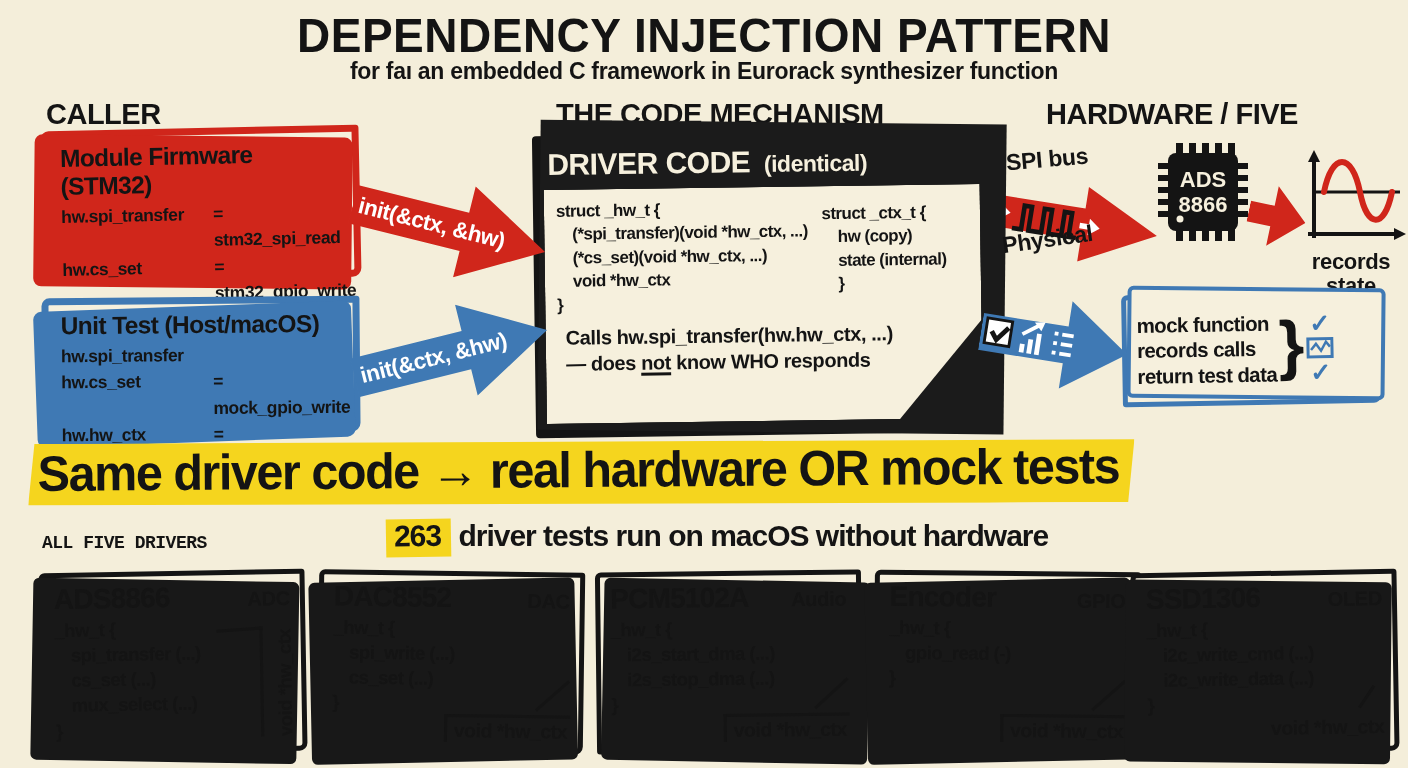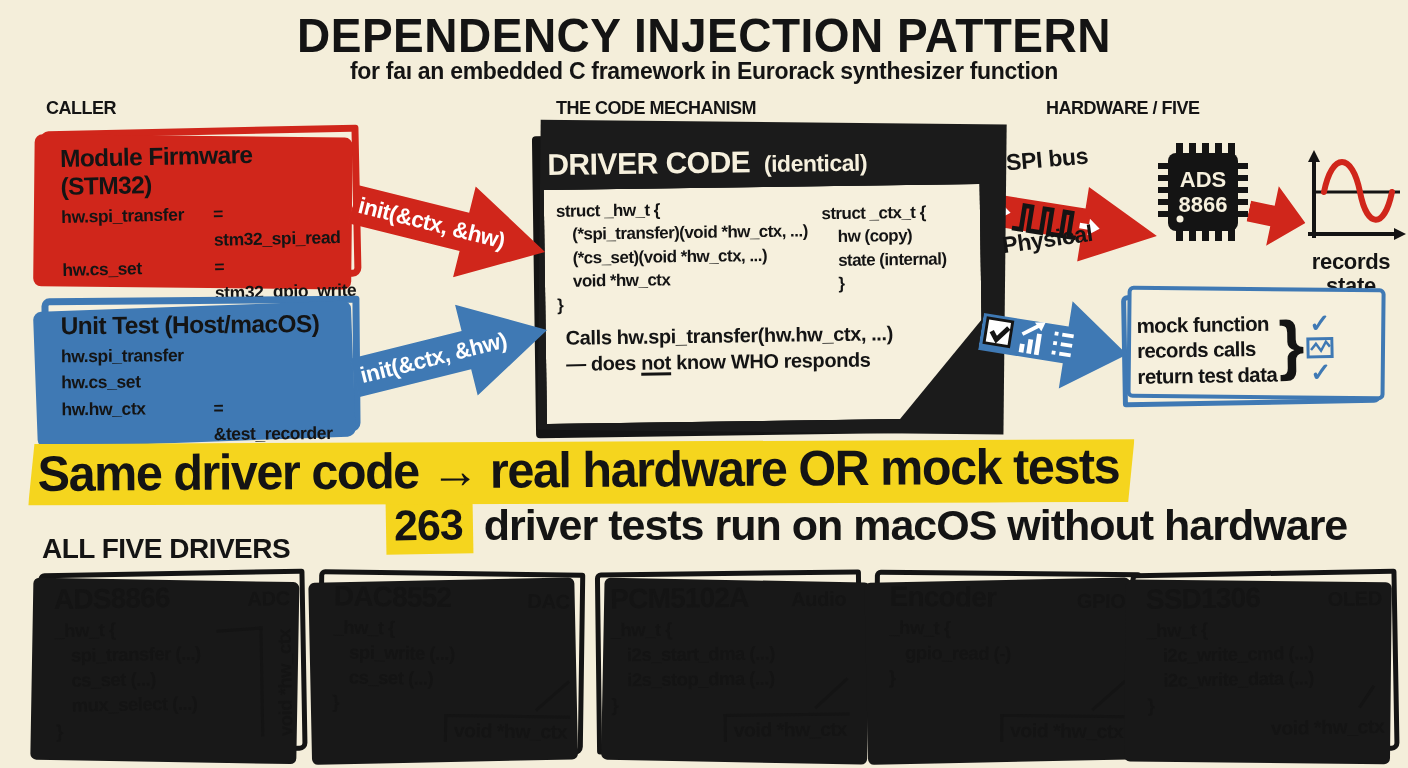--- a/index.html
+++ b/index.html
@@ -10,21 +10,21 @@
   body{
     position:relative;background:var(--bg);color:var(--ink);
     font-family:"Liberation Sans", sans-serif;font-weight:bold;
   }
   .abs{position:absolute;}
   .keep{white-space:pre-wrap;}
 
   
   .main-title{left:0;right:0;top:8px;text-align:center;font-size:46px;letter-spacing:.5px;transform:scale(1,1.06);}
   .subtitle{left:0;right:0;top:58px;text-align:center;font-size:23px;letter-spacing:-.3px;}
-  .col-head{font-size:18px;letter-spacing:-.5px;}
+  .col-head{font-size:29px;letter-spacing:-.5px;}
 
   
   .sketch{border-radius:8px 3px 9px 4px;}
   .caller-box{background:var(--cream);border:7px solid var(--red);padding:7px 12px;z-index:2;}
   .caller-box::before{content:"";position:absolute;inset:-7px;background:var(--red);z-index:-1;
     transform:rotate(1.8deg) translate(-8px,8px);border-radius:8px;}
   .caller-box.blue{border-color:var(--blue);}
   .caller-box.blue::before{background:var(--blue);transform:rotate(-1.6deg) translate(-7px,9px);}
   .caller-title{font-size:24.5px;letter-spacing:-.6px;margin-bottom:3px;}
   .code-row{display:flex;font-size:17.5px;letter-spacing:-.4px;line-height:1.5;}
@@ -74,25 +74,25 @@
     transform:rotate(1.6deg) translate(5px,-6px);border-radius:6px;z-index:-1;background:var(--cream);}
   .mock-lines{font-size:20.5px;letter-spacing:-.6px;line-height:1.25;flex:none;}
   .mock-brace{font-size:66px;line-height:.9;font-weight:bold;margin:0 2px 6px 2px;}
   .mock-checks{display:flex;flex-direction:column;align-items:center;gap:1px;}
   .blue-check{color:var(--blue);font-size:25px;line-height:1;}
 
   
   .big-line{left:28px;top:440px;white-space:nowrap;z-index:4;font-size:50px;letter-spacing:-1.5px;transform:scale(.97,1);transform-origin:left top;}
   .hl-bg{display:inline-block;background:var(--yellow);padding:1px 16px 7px 10px;transform:rotate(-.4deg);
     clip-path:polygon(.6% 0,100% 5%,99.4% 100%,0 93%);}
-  .line2{left:386px;top:501px;white-space:nowrap;font-size:43px;letter-spacing:-1px;}
+  .line2{left:386px;top:519px;white-space:nowrap;font-size:30px;letter-spacing:-1px;}
   .hl-263{background:var(--yellow);display:inline-block;padding:0 10px 4px 8px;transform:rotate(-1deg);}
 
   
-  .drivers-head{left:42px;top:533px;font-size:28px;letter-spacing:-.5px;}
+  .drivers-head{left:42px;top:533px;font-size:18px;letter-spacing:-.5px;font-family:Liberation Mono, monospace;}
   .card{top:571px;width:266px;height:182px;background:var(--cream);border:5px solid var(--ink);
     padding:6px 10px;z-index:2;border-radius:6px 3px 8px 3px;}
   .card::before{content:"";position:absolute;inset:-5px;background:#181818;z-index:-1;border-radius:6px;}
   .card.r1{transform:rotate(-1deg);}   .card.r1::before{transform:rotate(2deg) translate(-8px,9px);}
   .card.r2{transform:rotate(.8deg);}   .card.r2::before{transform:rotate(-2deg) translate(-8px,9px);}
   .card.r3{transform:rotate(-.7deg);}  .card.r3::before{transform:rotate(1.8deg) translate(7px,9px);}
   .card.r4{transform:rotate(.6deg);}   .card.r4::before{transform:rotate(-1.8deg) translate(-8px,9px);}
   .card.r5{transform:rotate(-1deg);}   .card.r5::before{transform:rotate(1.6deg) translate(-7px,10px);}
   .card-head{display:flex;justify-content:space-between;align-items:baseline;}
   .card-name{font-size:28px;letter-spacing:-.8px;}
@@ -135,20 +135,21 @@
     </div>
 </div>
 
 <div class="abs sketch caller-box blue" style="left:42px;top:297px;width:318px;height:136px;transform:rotate(-.5deg);">
   <div class="caller-title">Unit Test (Host/macOS)</div>
   <div class="code-row">
       <span class="lhs">hw.spi_transfer</span>
     </div>
   <div class="code-row">
       <span class="lhs">hw.cs_set</span>
+      <span>= mock_gpio_write</span>
     </div>
   <div class="code-row">
       <span class="lhs">hw.hw_ctx</span>
       <span>= &amp;test_recorder</span>
     </div>
 </div>
 
 <div class="abs arrow-wrap init-red">
   <div class="arrow-shape"></div>
   <div class="arrow-label">init(&amp;ctx, &amp;hw)</div>

